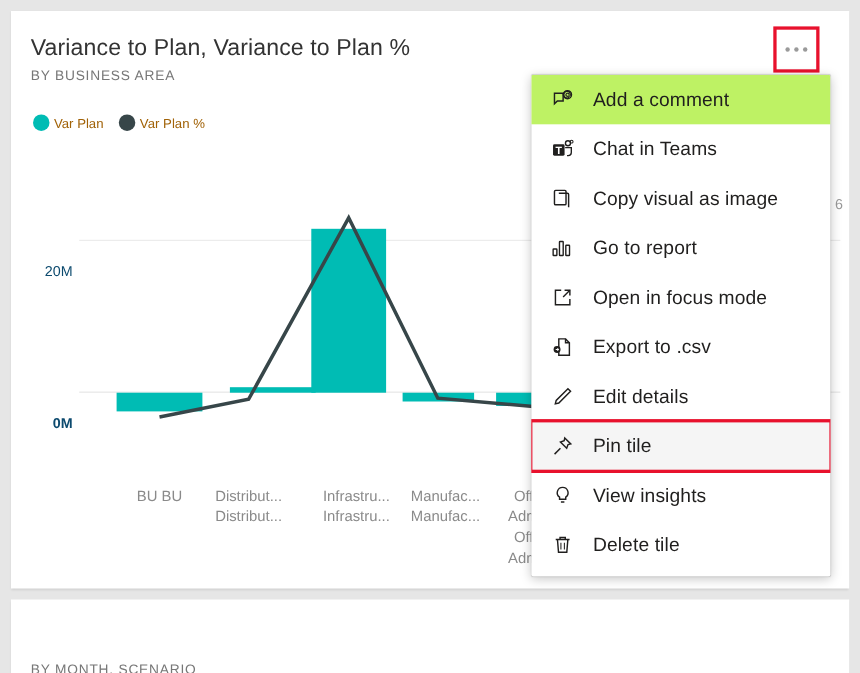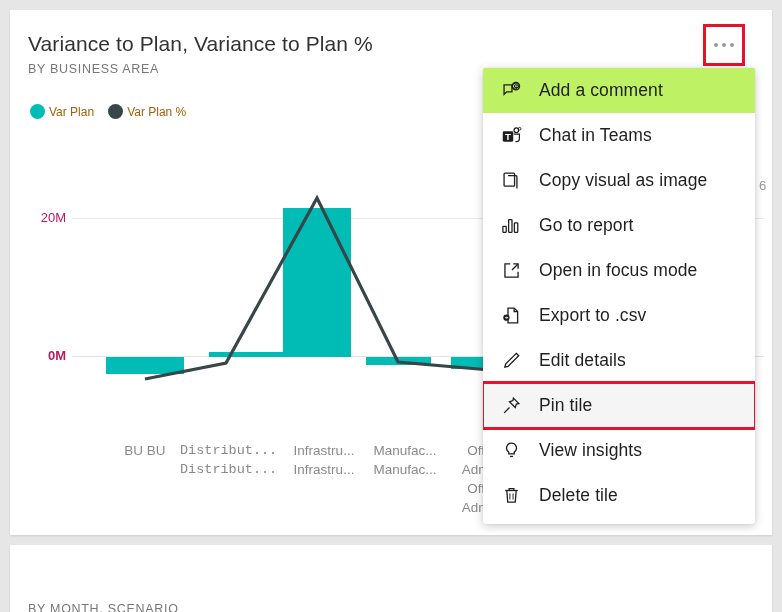--- a/index.html
+++ b/index.html
@@ -53,22 +53,22 @@
     position: absolute; left: 20px; top: 94px;
     display: flex; align-items: center; gap: 14px;
   }
   .legend-item { display: flex; align-items: center; gap: 4px; }
   .legend-dot { width: 15px; height: 15px; border-radius: 50%; display: block; }
   .legend-label { font-size: 12px; color: #a16207; white-space: nowrap; }
 
   
   #plot { position: absolute; left: 0; top: 120px; width: 762px; height: 300px; }
   .ylabel {
-    position: absolute; font-size: 13px; color: #be185d;
-    text-align: right; width: 56px; white-space: nowrap;
+    position: absolute; font-size: 13px; color: #0c4a6e;
+    text-align: right; width: 56px; white-space: nowrap; margin-top: 29px;
   }
   .gridline { position: absolute; height: 1px; background: #eaeaea; }
   .zeroline { position: absolute; height: 1px; background: #e4e4e4; }
   .bar { position: absolute; background: #00bcb4; }
   #line-svg { position: absolute; left: 0; top: 0; }
 
   
   #xaxis { position: absolute; left: 0; top: 425px; width: 480px; height: 95px; }
   .xcat { position: absolute; text-align: center; }
   .xcat span {
@@ -152,21 +152,21 @@
 
       <svg id="line-svg" width="762" height="300">
         <polyline points="135,249 216,233 307,68 388,232 480,240 560,248" fill="none" stroke="#374649" stroke-width="3.2" stroke-linejoin="miter" stroke-linecap="butt"></polyline>
       </svg>
     </div>
 
     <div id="xaxis">
       <div class="xcat" style="left:96px; top:6px; width:78px;">
         <span>BU BU</span>
       </div>
-      <div class="xcat" style="left:170px; top:6px; width:92px;font-family:Liberation Mono, monospace;">
+      <div class="xcat" style="left:170px; top:6px; width:92px;">
         <span>Distribut...</span>
         <span>Distribut...</span>
       </div>
       <div class="xcat" style="left:268px; top:6px; width:92px;">
         <span>Infrastru...</span>
         <span>Infrastru...</span>
       </div>
       <div class="xcat" style="left:349px; top:6px; width:92px;">
         <span>Manufac...</span>
         <span>Manufac...</span>

